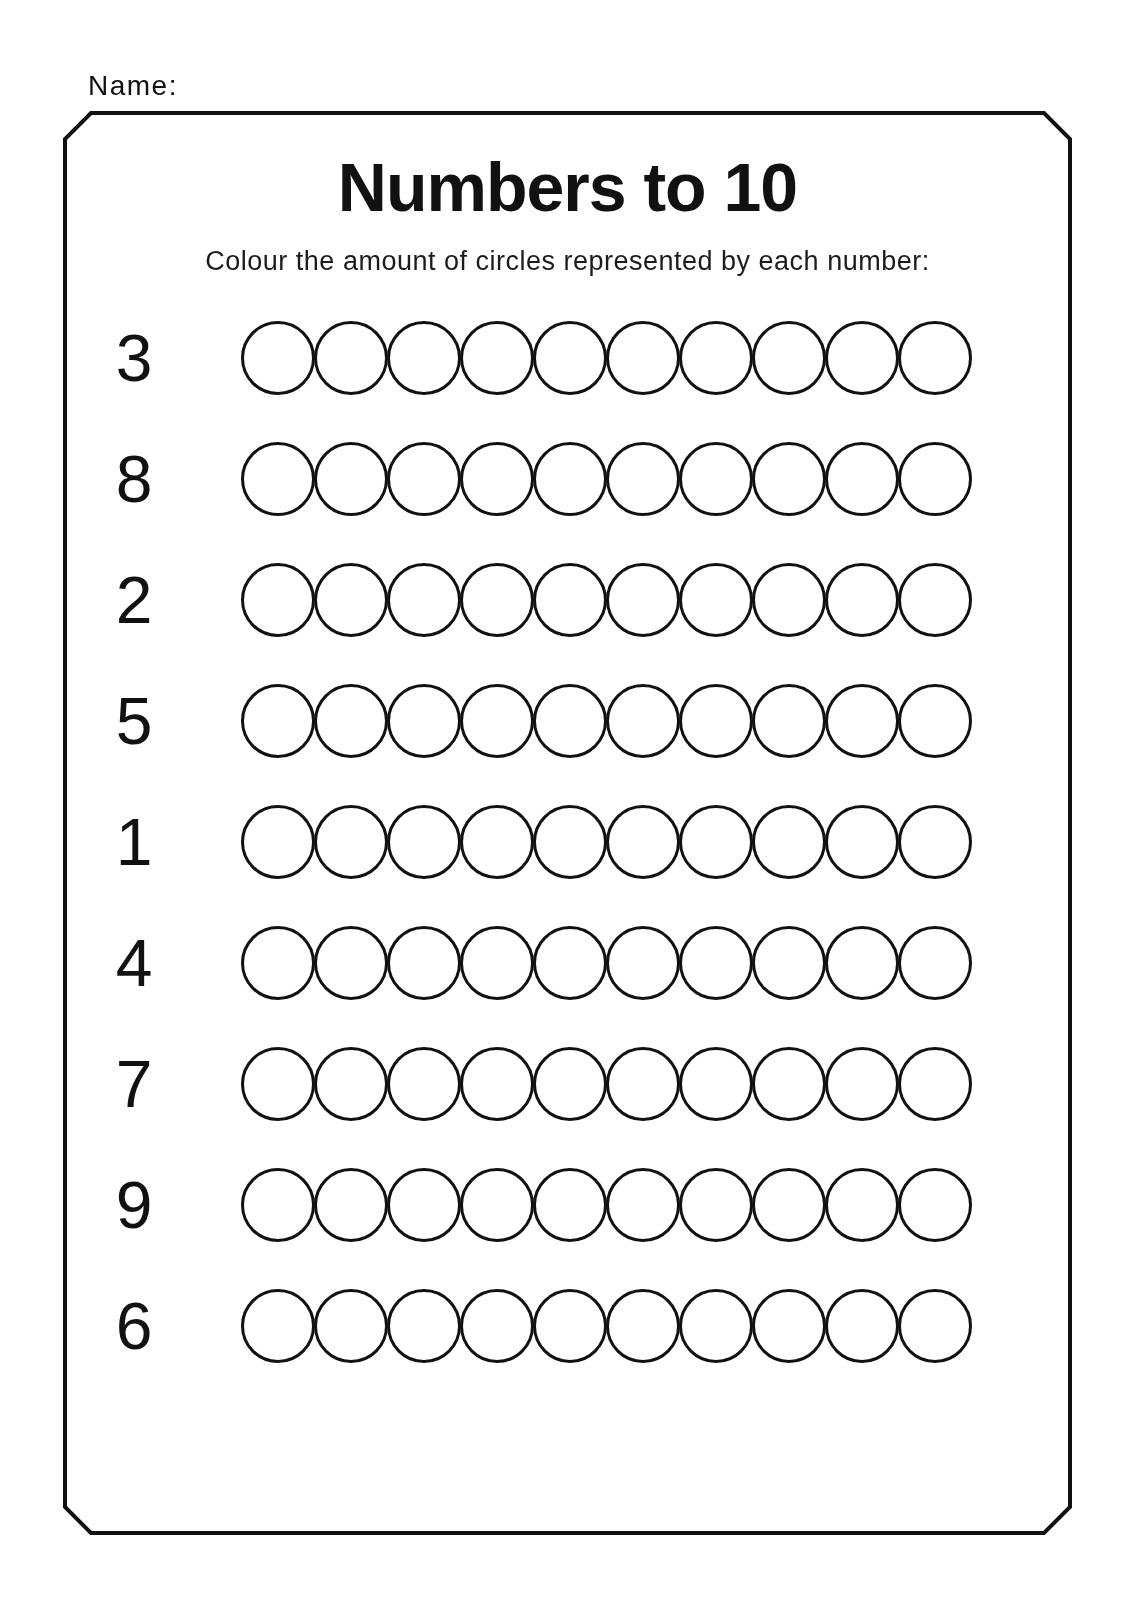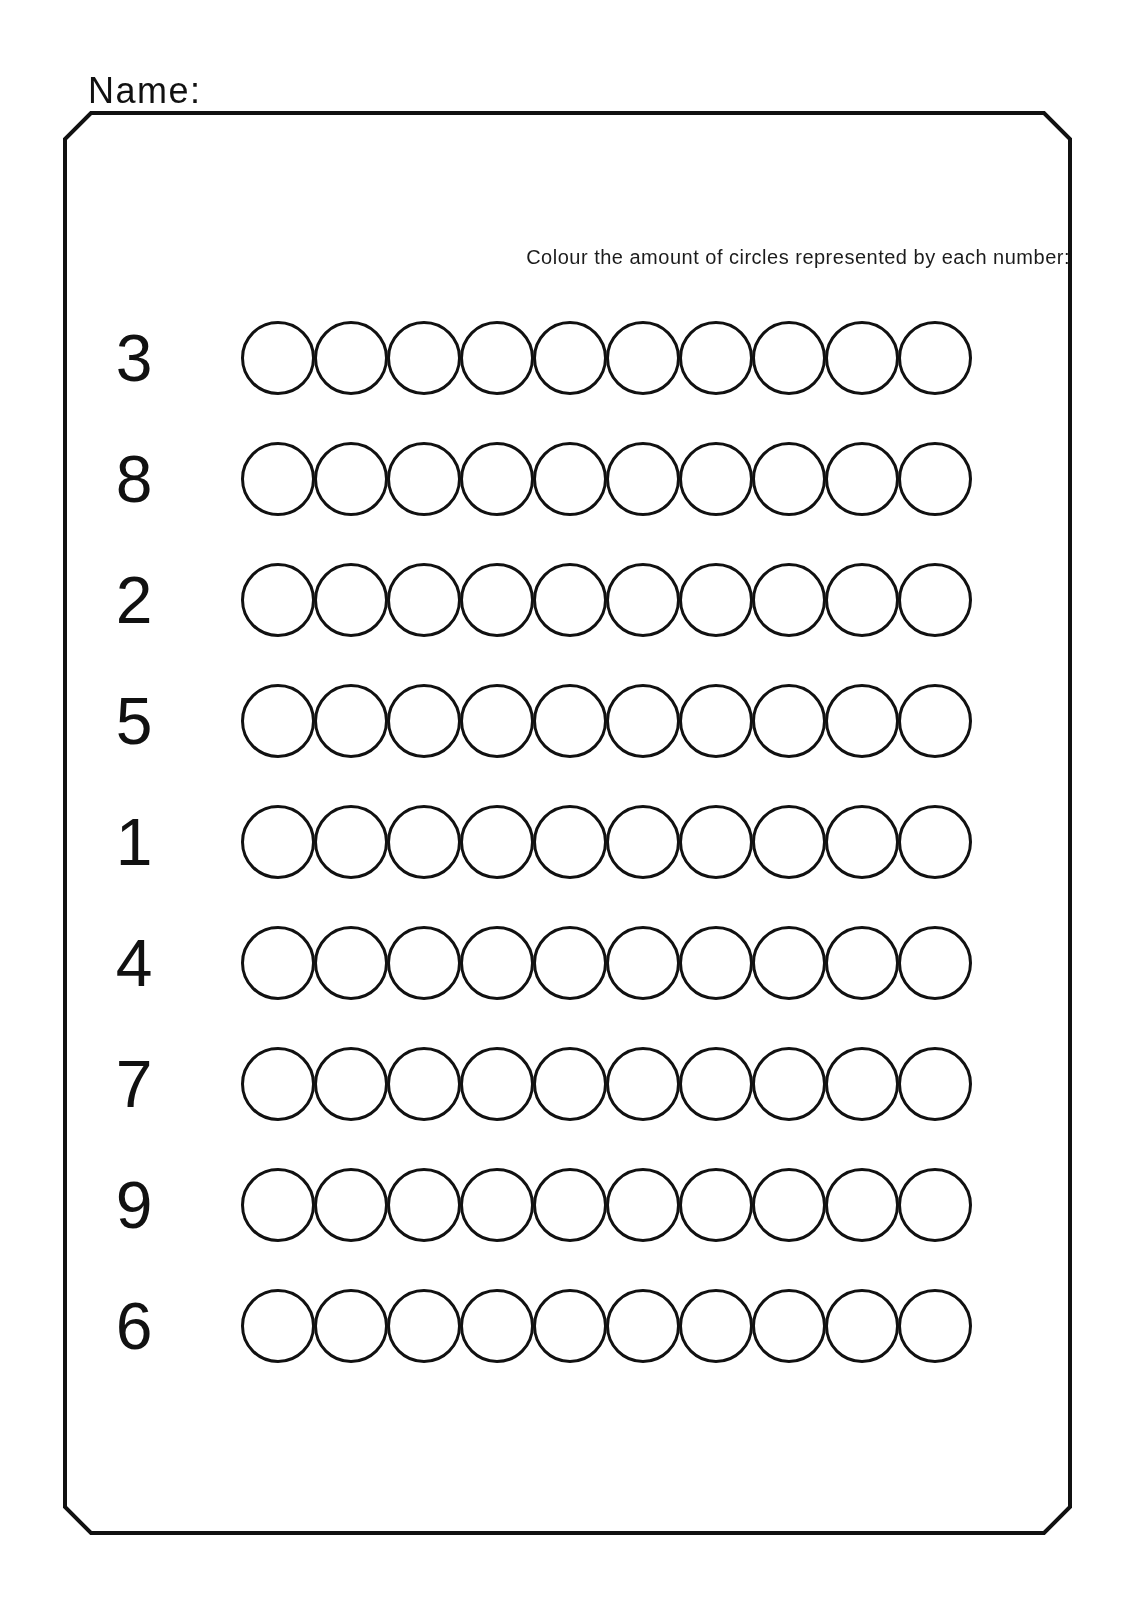--- a/index.html
+++ b/index.html
@@ -14,21 +14,21 @@
     height: 1600px;
     background: var(--paper);
     font-family: "Liberation Sans", sans-serif;
     color: var(--ink);
     overflow: hidden;
   }
   .name-label {
     position: absolute;
     left: 88px;
     top: 70px;
-    font-size: 36px;
+    font-size: 28px;
     letter-spacing: 1.5px;
     color: var(--ink);
   }
   .border-svg {
     position: absolute;
     left: 0; top: 0;
     width: 1131px; height: 1600px;
     pointer-events: none;
   }
   .title {
@@ -40,22 +40,22 @@
     font-size: 68px;
     font-weight: 800;
     letter-spacing: -1px;
     color: var(--ink);
   }
   .instruction {
     position: absolute;
     left: 65px;
     top: 246px;
     width: 1005px;
-    text-align: right;
-    font-size: 20px;
+    text-align: center;
+    font-size: 27px;
     font-weight: 400;
     letter-spacing: 0.5px;
     color: #1c1c1c;
   }
   .rows {
     position: absolute;
     left: 65px;
     top: 297px;
     width: 1005px;
   }
@@ -92,20 +92,21 @@
 <body>
 
 <div class="page">
 
   <div class="name-label">Name:</div>
 
   <svg class="border-svg" viewBox="0 0 1131 1600" xmlns="http://www.w3.org/2000/svg">
     <path d="M 91 113 H 1044 L 1070 139 V 1507 L 1044 1533 H 91 L 65 1507 V 139 Z" fill="none" stroke="#111111" stroke-width="4" stroke-linejoin="miter"></path>
   </svg>
 
+  <div class="title">Numbers to 10</div>
 
   <div class="instruction">Colour the amount of circles represented by each number:</div>
 
   <div class="rows">
     <div class="number-row">
       <div class="row-label">3</div>
       <div class="circle-row">
           <div class="circle"></div>
           <div class="circle"></div>
           <div class="circle"></div>

